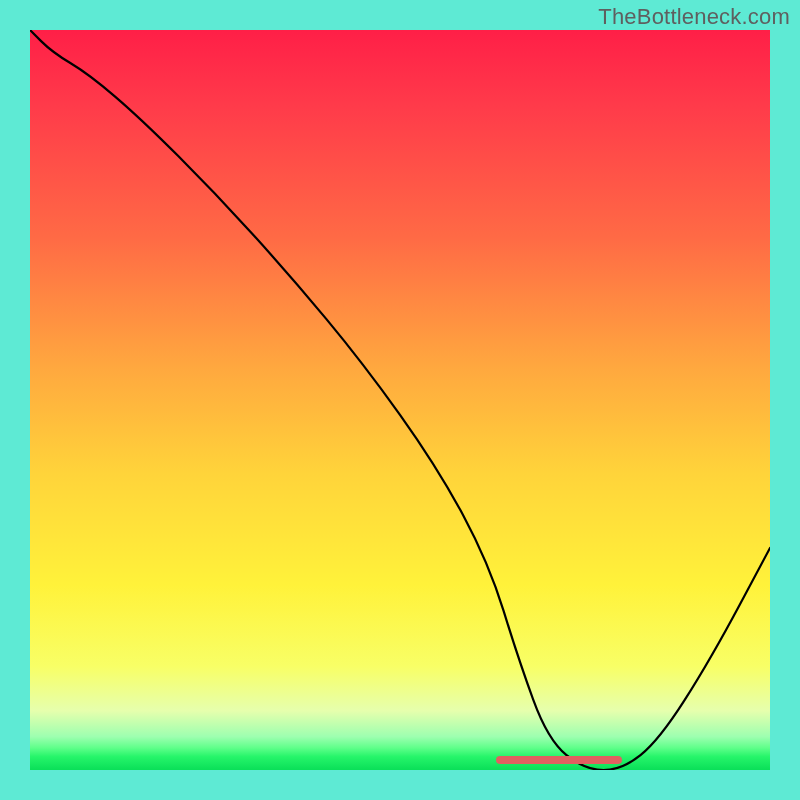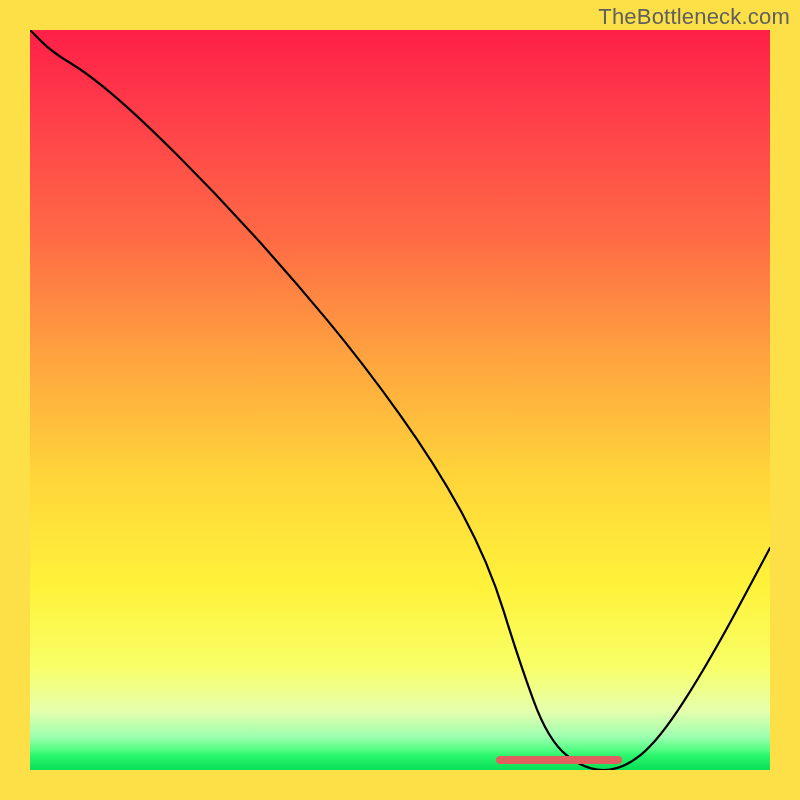--- a/index.html
+++ b/index.html
@@ -7,21 +7,21 @@
     padding: 0;
     width: 800px;
     height: 800px;
     background: #000;
     font-family: Arial, Helvetica, sans-serif;
   }
   .frame {
     position: relative;
     width: 800px;
     height: 800px;
-    background: #fde047;
+    background: #5eead4;
   }
   .watermark {
     position: absolute;
     top: 4px;
     right: 10px;
     color: #5f5f5f;
     font-size: 22px;
     font-weight: 500;
     letter-spacing: 0.2px;
     z-index: 50;

